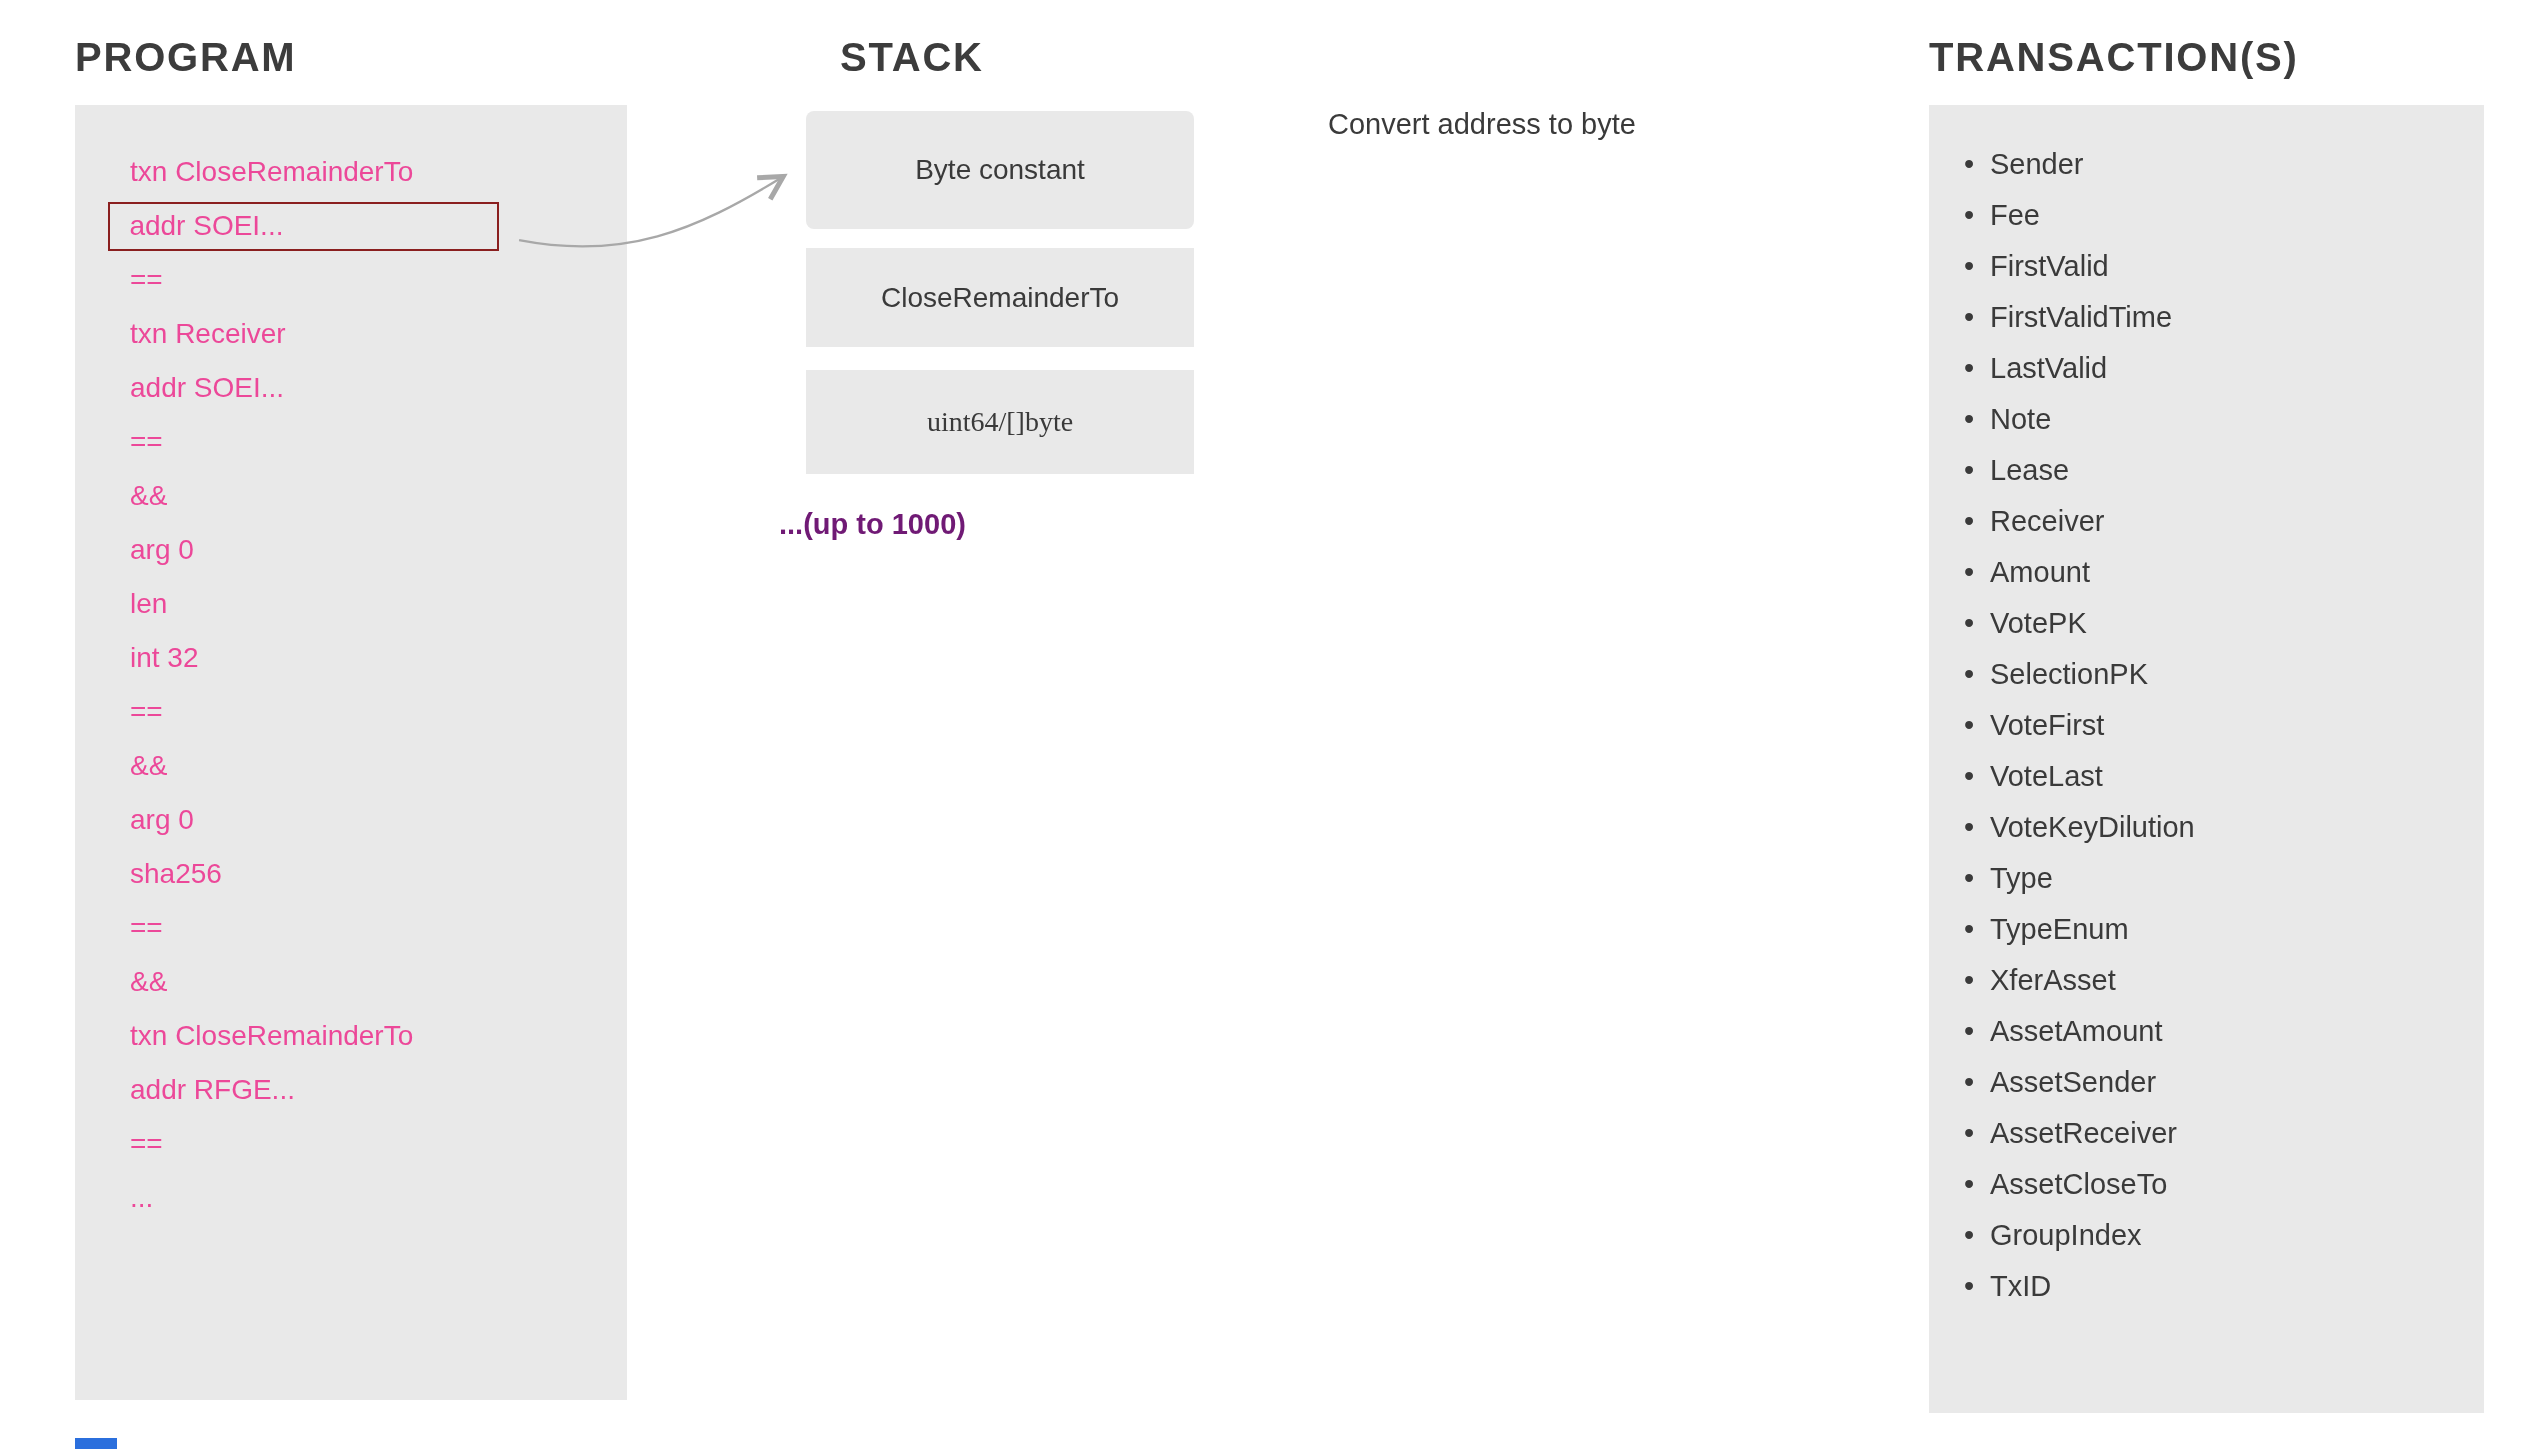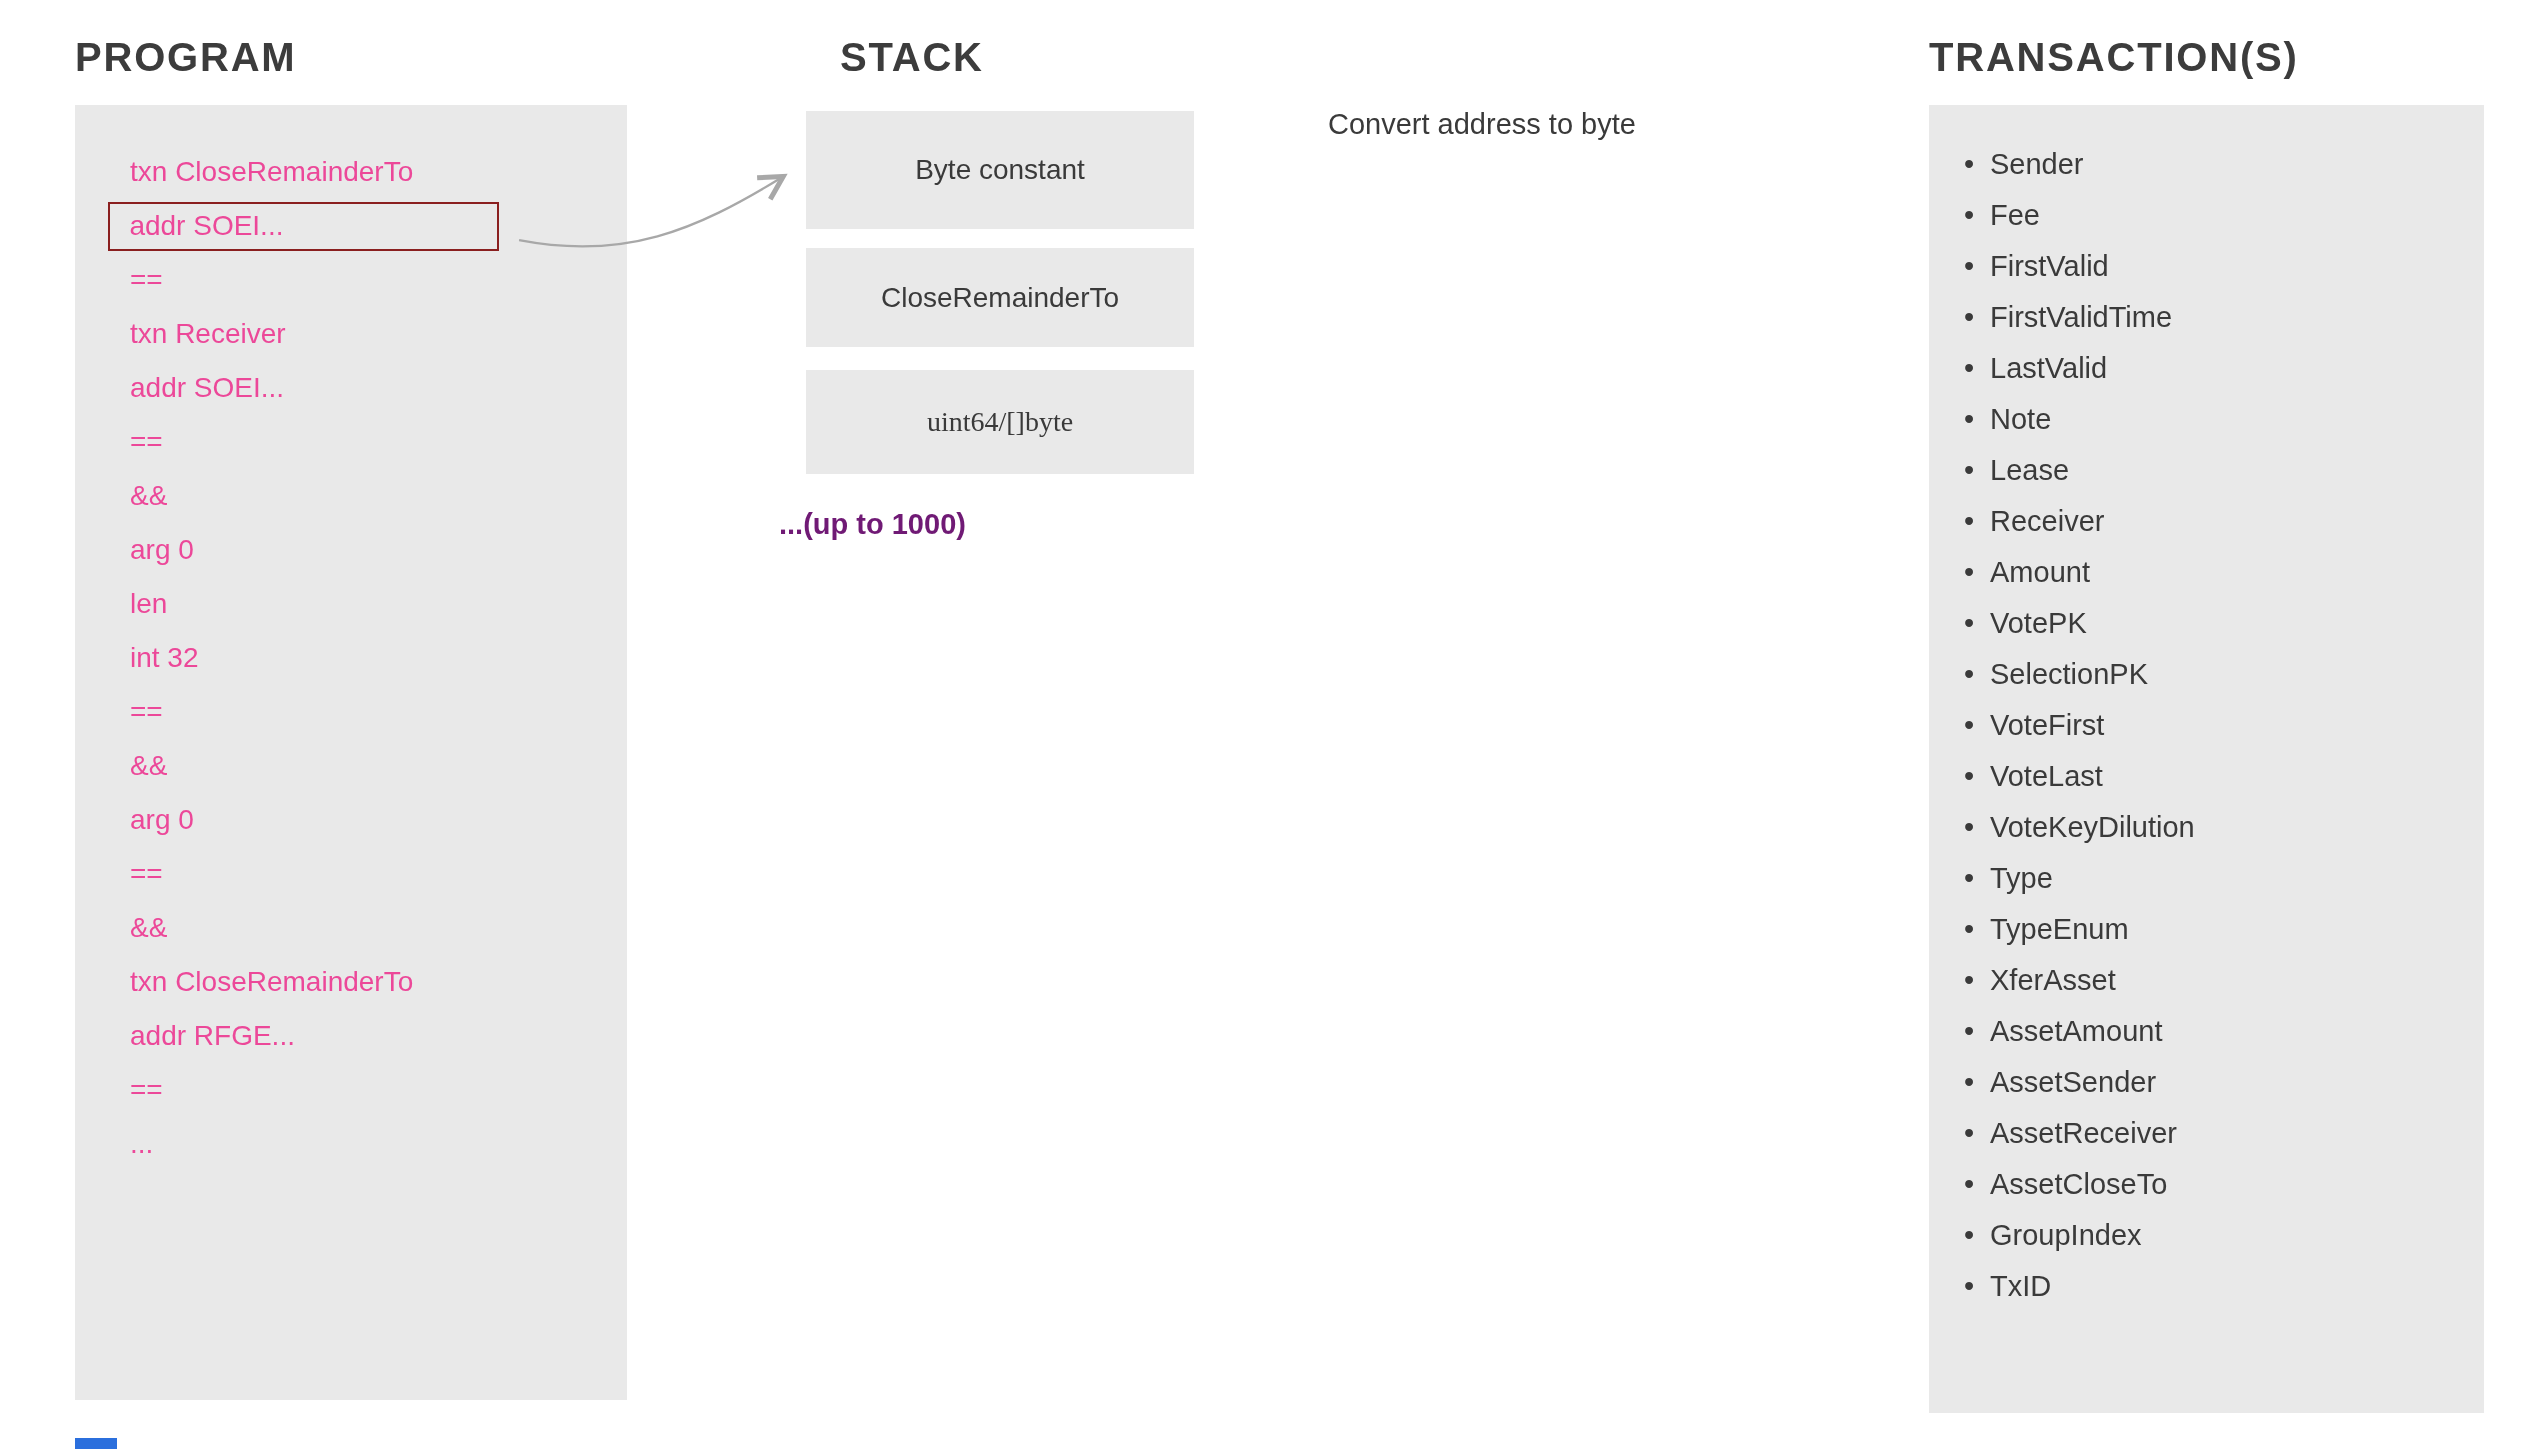--- a/index.html
+++ b/index.html
@@ -62,21 +62,21 @@
     position: absolute;
     left: 806px;
     width: 388px;
     background: #e9e9e9;
     display: flex;
     align-items: center;
     justify-content: center;
     font-size: 28px;
     color: #3a3a3a;
   }
-  #stack-box-0 { top: 111px; height: 118px; }
+  #stack-box-0 { top: 111px; height: 118px; border-radius: 8px; }
   #stack-box-1 { top: 248px; height: 99px; }
   #stack-box-2 { top: 370px; height: 104px; font-family: Liberation Serif, serif; }
 
   #stack-more {
     position: absolute;
     left: 779px;
     width: 388px;
     top: 508px;
     text-align: left;
     font-weight: 700;
@@ -147,20 +147,21 @@
   <div class="program-line">txn Receiver</div>
   <div class="program-line">addr SOEI...</div>
   <div class="program-line">==</div>
   <div class="program-line">&amp;&amp;</div>
   <div class="program-line">arg 0</div>
   <div class="program-line">len</div>
   <div class="program-line">int 32</div>
   <div class="program-line">==</div>
   <div class="program-line">&amp;&amp;</div>
   <div class="program-line">arg 0</div>
+  <div class="program-line">sha256</div>
   <div class="program-line">==</div>
   <div class="program-line">&amp;&amp;</div>
   <div class="program-line">txn CloseRemainderTo</div>
   <div class="program-line">addr RFGE...</div>
   <div class="program-line">==</div>
   <div class="program-line">...</div>
 </div>
 
 <div class="stack-box" id="stack-box-0">Byte constant</div>
 <div class="stack-box" id="stack-box-1">CloseRemainderTo</div>

